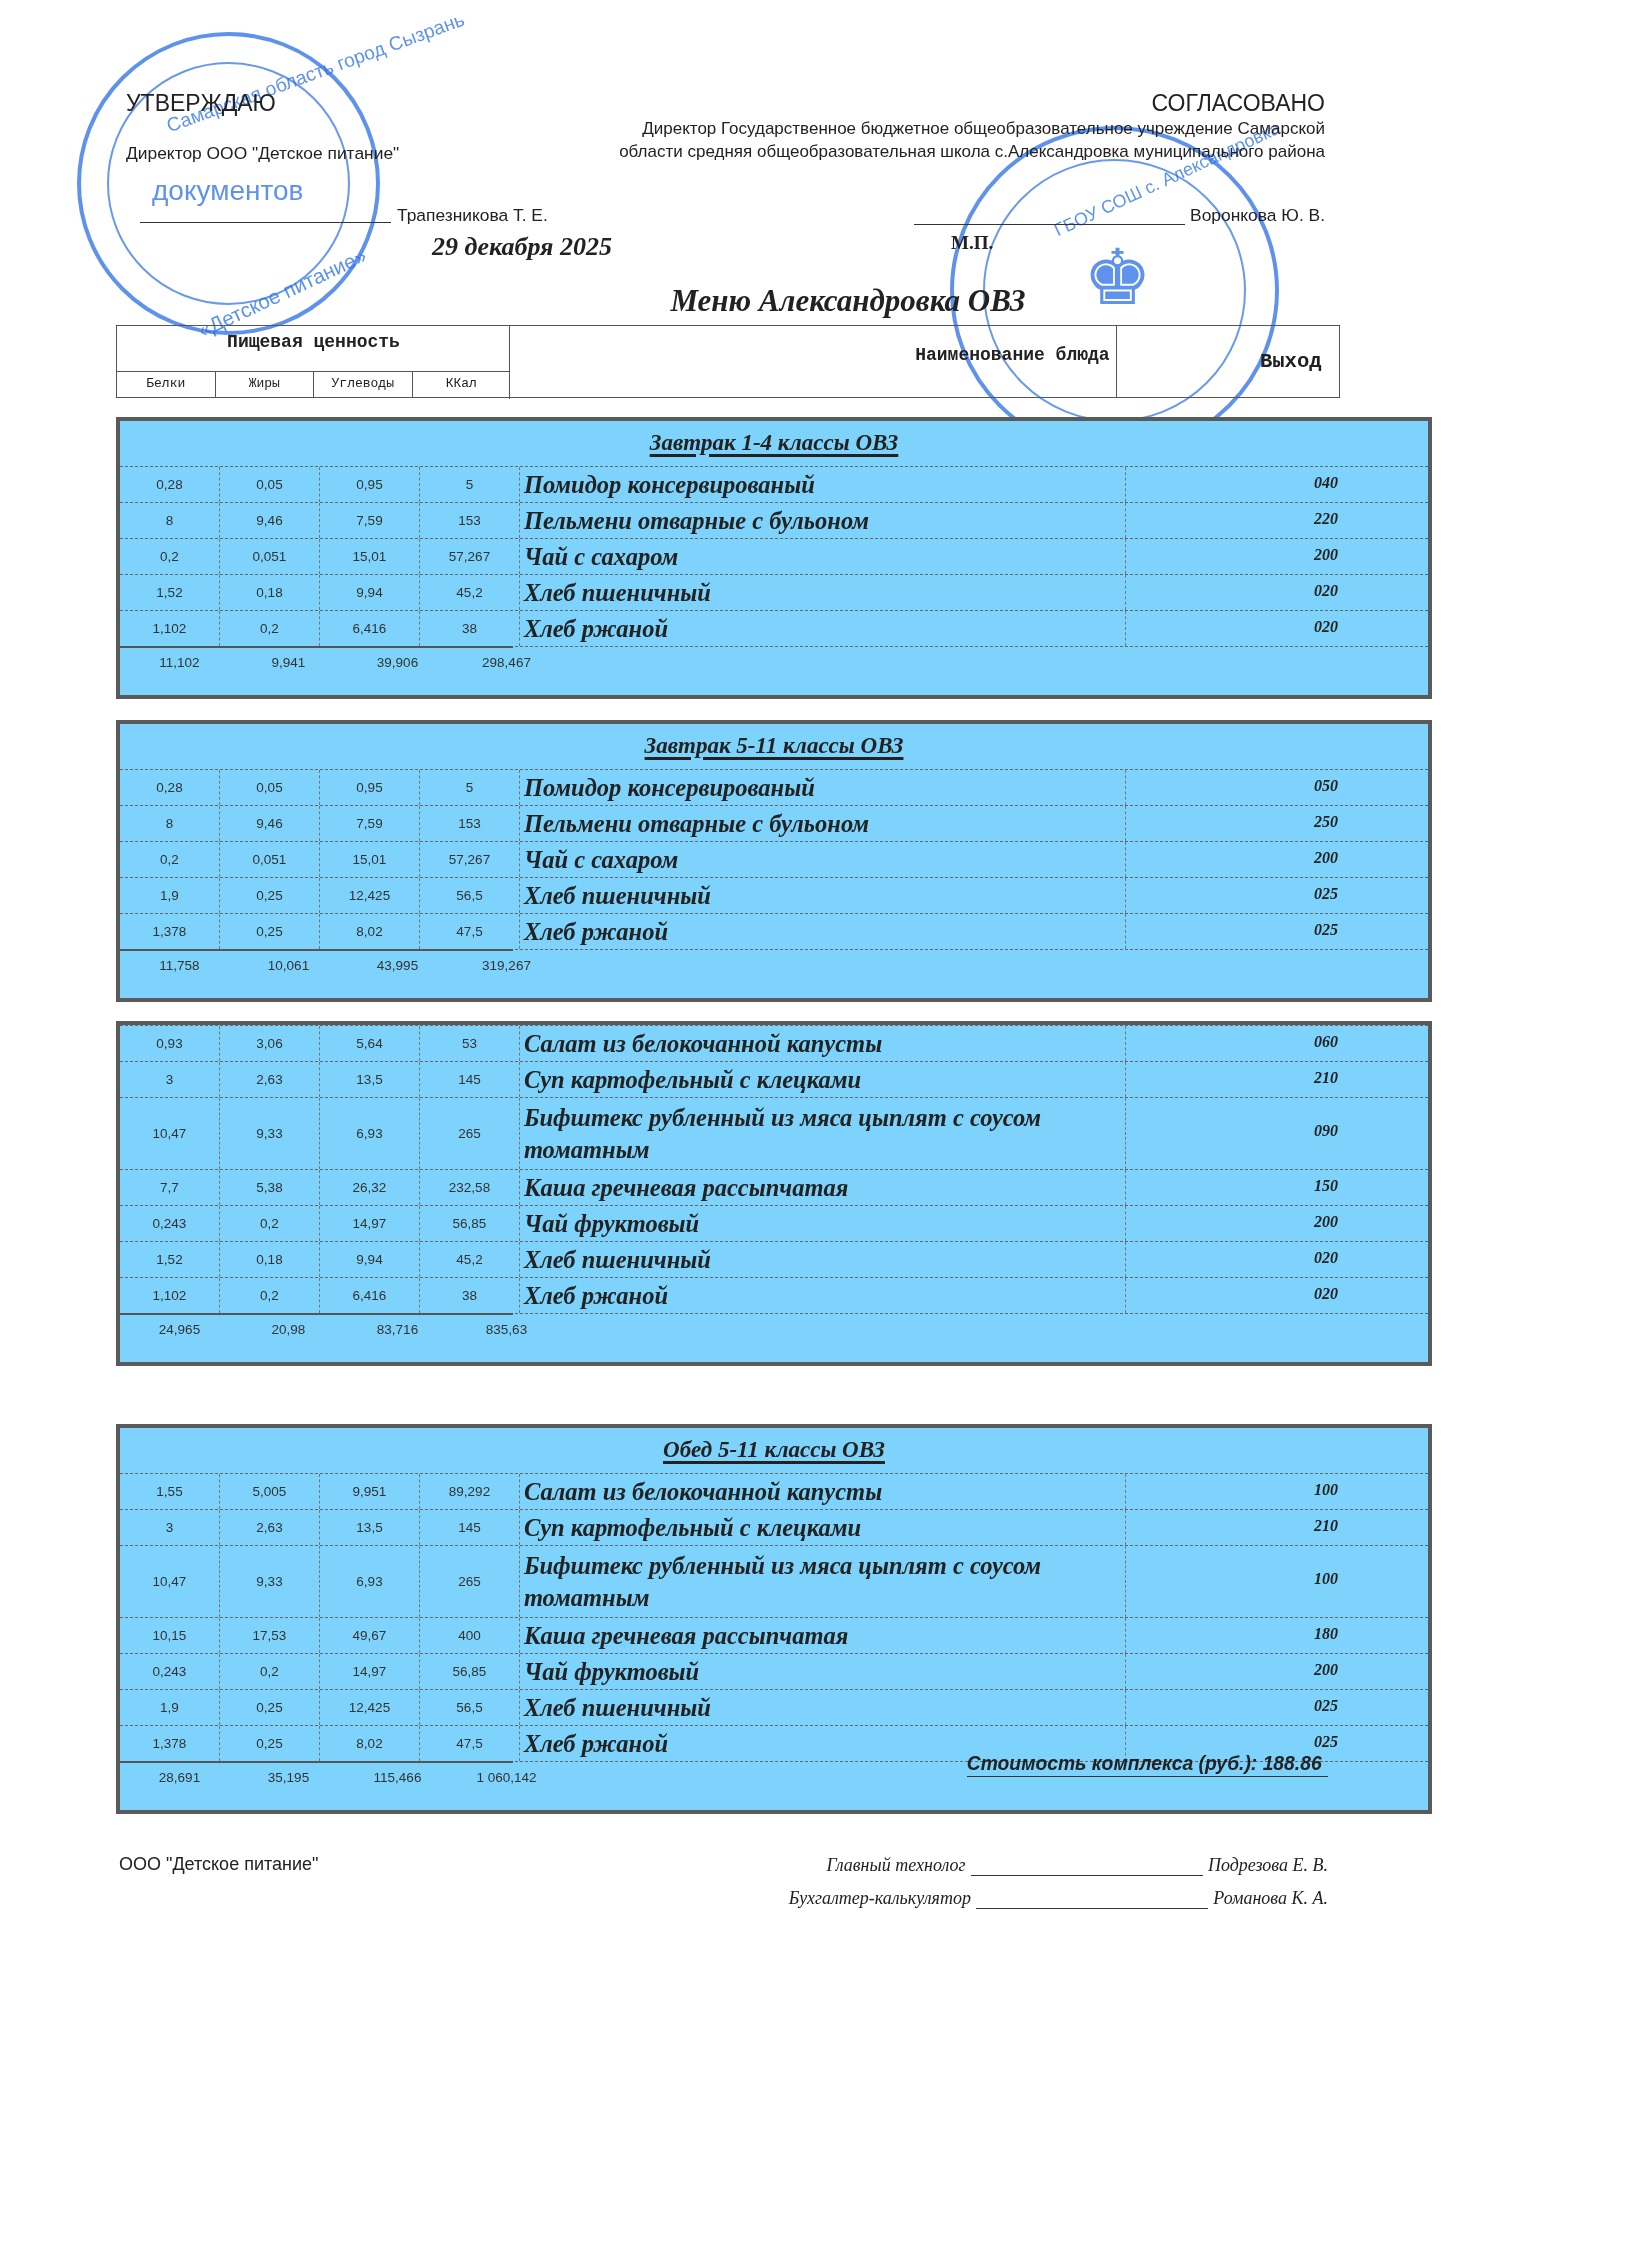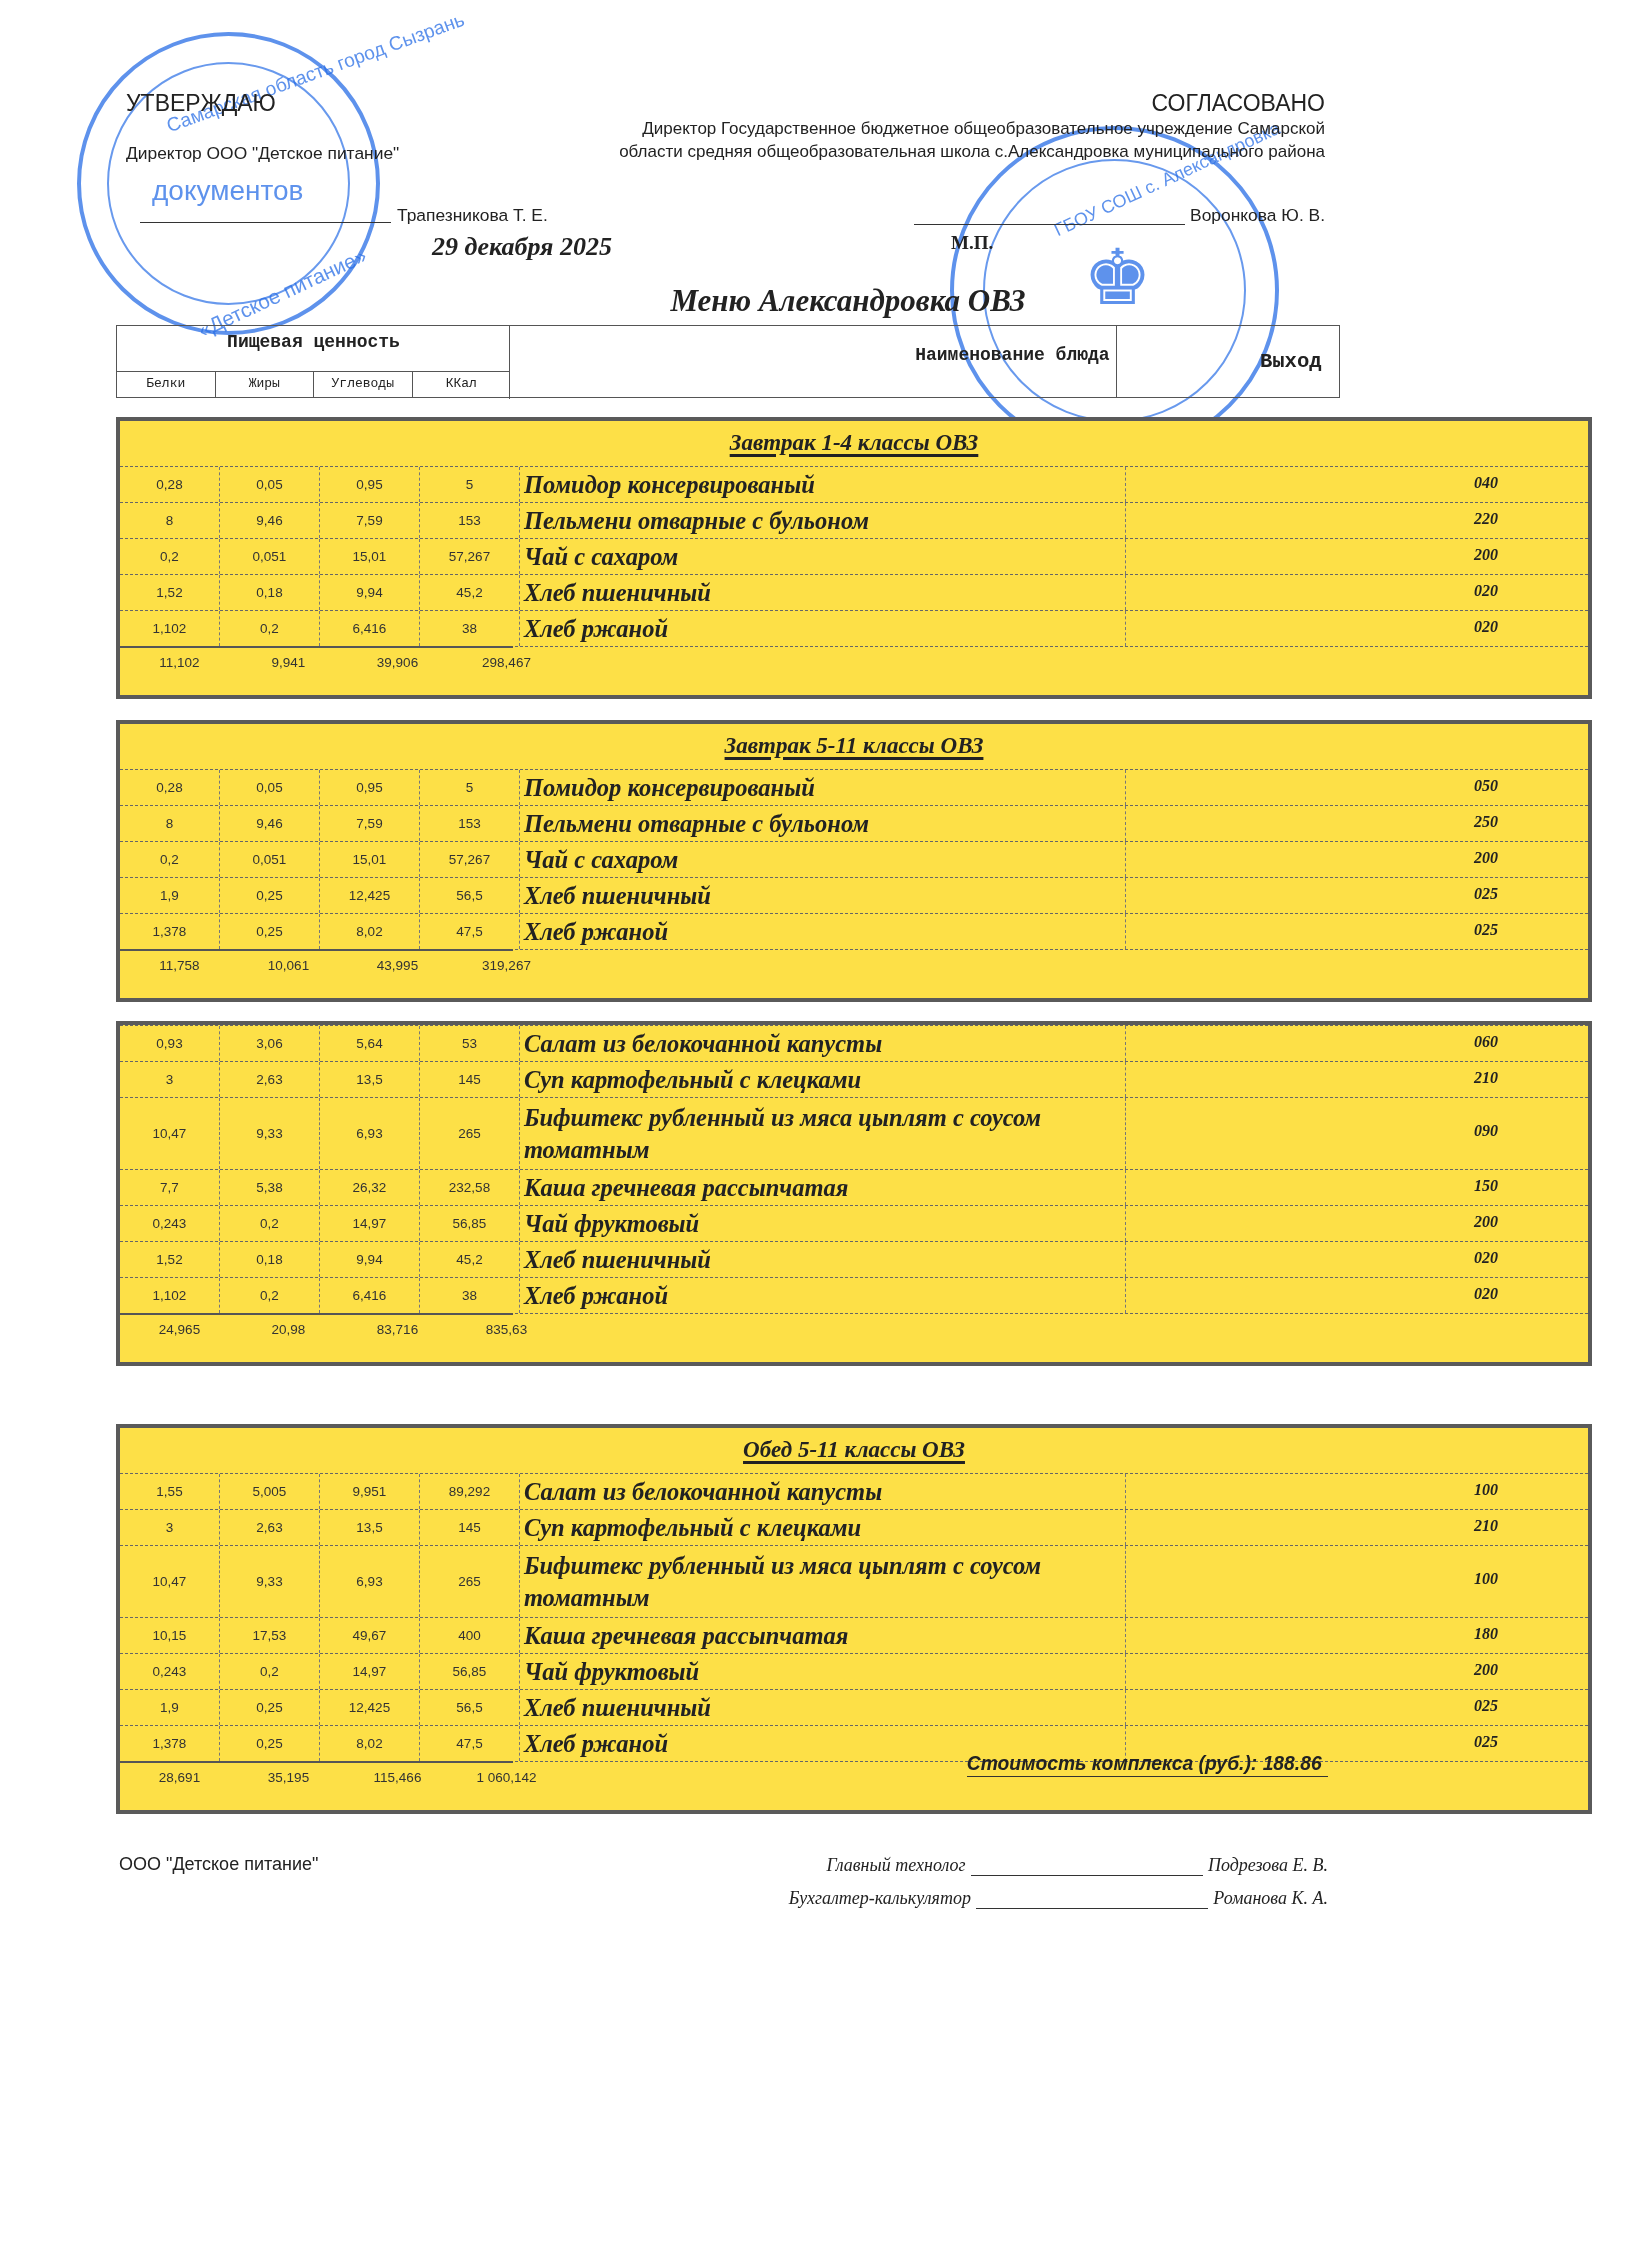--- a/index.html
+++ b/index.html
@@ -34,21 +34,21 @@
   #col-header { left: 116px; top: 325px; width: 1224px; height: 73px; border: 1.9px solid #555; box-sizing: border-box; font-family: Liberation Mono, monospace; }
   #col-header .nutri-group { position: absolute; left: 0; top: 0; width: 393px; height: 73px; border-right: 1.3px solid #555; box-sizing: border-box; }
   #col-header .nutri-title { position: absolute; left: 0; top: 6.4px; width: 393px; text-align: center; font-size: 18px; font-weight: bold; }
   #col-header .sub-row { position: absolute; left: 0; top: 45px; width: 393px; height: 26px; border-top: 1.3px solid #555; display: flex; }
   #col-header .sub-cell { flex: 1; text-align: center; font-size: 13px; line-height: 24.5px; border-right: 0.6px solid #555; }
   #col-header .sub-cell:last-child { border-right: none; }
   #col-header .name-title { position: absolute; left: 393px; top: 19.3px; width: 606px; text-align: right; font-size: 18px; font-weight: bold; padding-right: 6.4px; box-sizing: border-box; }
   #col-header .yield-title { position: absolute; left: 999px; top: 0; width: 225px; height: 71px; border-left: 1.3px solid #555; box-sizing: border-box; text-align: right; padding-right: 19.3px; font-size: 20.6px; font-weight: bold; line-height: 71px; }
 
   
-  .section { position: absolute; left: 116px; width: 1476px; border: 4.5px solid #5a5a5a; box-sizing: border-box; background: #fde047; }
+  .section { position: absolute; left: 116px; width: 1316px; border: 4.5px solid #5a5a5a; box-sizing: border-box; background: #7dd3fc; }
   .section-title { height: 45px; text-align: center; font-size: 23px; font-style: italic; font-weight: bold; }
   .section-title span { text-decoration: underline; text-decoration-thickness: 2.6px; text-underline-offset: 3.9px; line-height: 44px; }
   .rows { border-top: 1.3px dashed #666; }
   .row { display: flex; border-bottom: 1.3px dashed #666; }
   .row .num { width: 99px; font-size: 13.5px; text-align: center; border-right: 0.6px dashed #777; display: flex; align-items: center; justify-content: center; font-family: "Liberation Sans", sans-serif; color: #333; }
   .row .name { width: 606px; font-size: 24.5px; font-style: italic; font-weight: bold; padding: 2.6px 3.9px; box-sizing: border-box; line-height: 32px; border-right: 0.6px dashed #777; display: flex; align-items: center; }
   .row .yield { flex: 1; font-size: 16px; font-style: italic; font-weight: bold; text-align: right; padding-right: 90px; padding-top: 1.3px; }
   .row.single { height: 35px; }
   .row.double { height: 71px; }
   .row.single .yield { line-height: 30px; }

